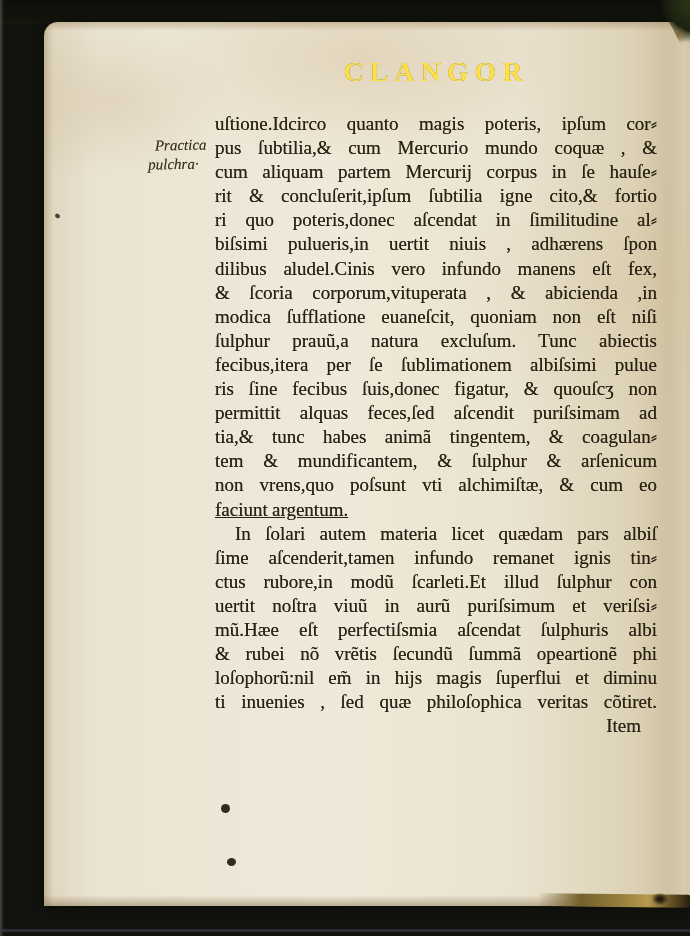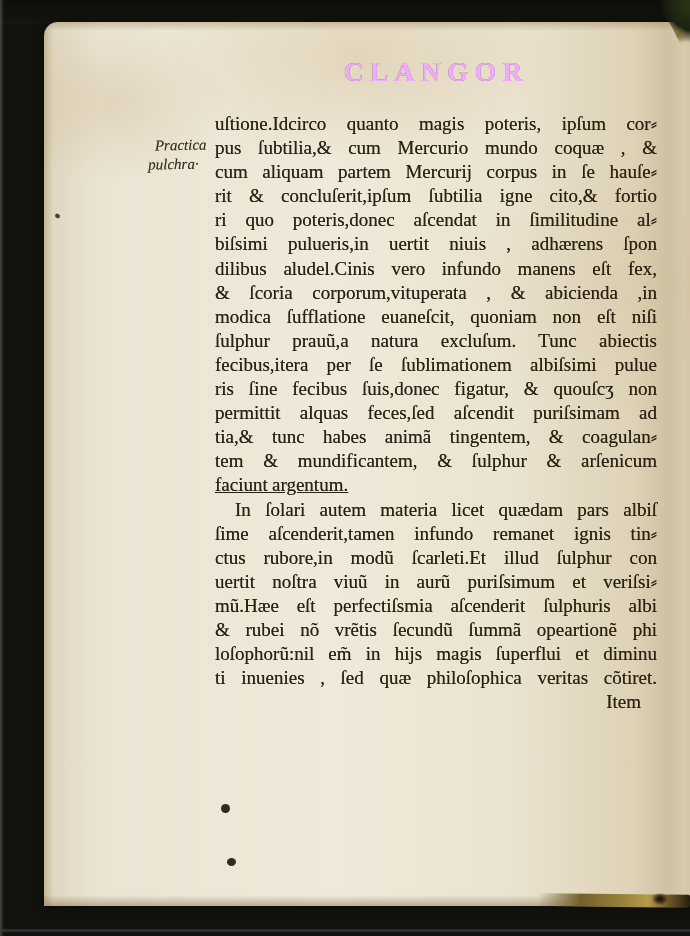--- a/index.html
+++ b/index.html
@@ -46,21 +46,21 @@
     background:linear-gradient(to right,
       rgba(122,98,48,0) 0%, #74602c 28%, #97803c 55%, #b59a4e 72%,
       #6e5828 86%, #3c3016 96%, #241d0e 100%);
   }
   .gilt-mark{position:absolute;left:652px;top:893px;width:16px;height:12px;
     background:radial-gradient(ellipse at center,#221a0d 20%,rgba(34,26,13,0) 75%);}
   
   .header-title{
     position:absolute;left:215px;top:56px;width:442px;
     text-align:center;font-size:28px;font-weight:bold;
-    letter-spacing:6px;color:#f0abfc;
+    letter-spacing:6px;color:#fde047;
     text-shadow:0 0 .6px rgba(38,30,16,.7);
   }
   
   .margin-note{
     position:absolute;left:148px;top:136px;width:66px;
     font-style:italic;font-size:15px;line-height:19px;color:#3c3223;
     transform:rotate(-1deg);
     text-shadow:0 0 .4px rgba(60,50,35,.6);
   }
   .margin-note .mn1{margin-left:7px;}
@@ -113,28 +113,29 @@
       <div class="line">biſsimi pulueris,in uertit niuis , adhærens ſpon</div>
       <div class="line">dilibus aludel.Cinis vero infundo manens eſt fex,</div>
       <div class="line">&amp; ſcoria corporum,vituperata , &amp; abicienda ,in</div>
       <div class="line">modica ſufflatione euaneſcit, quoniam non eſt niſi</div>
       <div class="line">ſulphur prauũ,a natura excluſum. Tunc abiectis</div>
       <div class="line">fecibus,itera per ſe ſublimationem albiſsimi pulue</div>
       <div class="line">ris ſine fecibus ſuis,donec figatur, &amp; quouſcʒ non</div>
       <div class="line">permittit alquas feces,ſed aſcendit puriſsimam ad</div>
       <div class="line">tia,&amp; tunc habes animã tingentem, &amp; coagulan⸗</div>
       <div class="line">tem &amp; mundificantem, &amp; ſulphur &amp; arſenicum</div>
+      <div class="line">non vrens,quo poſsunt vti alchimiſtæ, &amp; cum eo</div>
       <div class="line">faciunt argentum.</div>
     </div>
   <div class="para2">
       <div class="line">In ſolari autem materia licet quædam pars albiſ</div>
       <div class="line">ſime aſcenderit,tamen infundo remanet ignis tin⸗</div>
       <div class="line">ctus rubore,in modũ ſcarleti.Et illud ſulphur con</div>
       <div class="line">uertit noſtra viuũ in aurũ puriſsimum et veriſsi⸗</div>
-      <div class="line">mũ.Hæe eſt perfectiſsmia aſcenderit ſulphuris albi</div>
+      <div class="line">mũ.Hæe eſt perfectiſsmia aſcendat ſulphuris albi</div>
       <div class="line">&amp; rubei nõ vrẽtis ſecundũ ſummã opeartionẽ phi</div>
       <div class="line">loſophorũ:nil em̃ in hĳs magis ſuperflui et diminu</div>
       <div class="line">ti inuenies , ſed quæ philoſophica veritas cõtiret.</div>
     </div>
   <div class="catchword-line">Item</div>
 </div>
 
 <div class="ink-dot dot1"></div>
 <div class="ink-dot dot2"></div>
 <div class="speck"></div>

